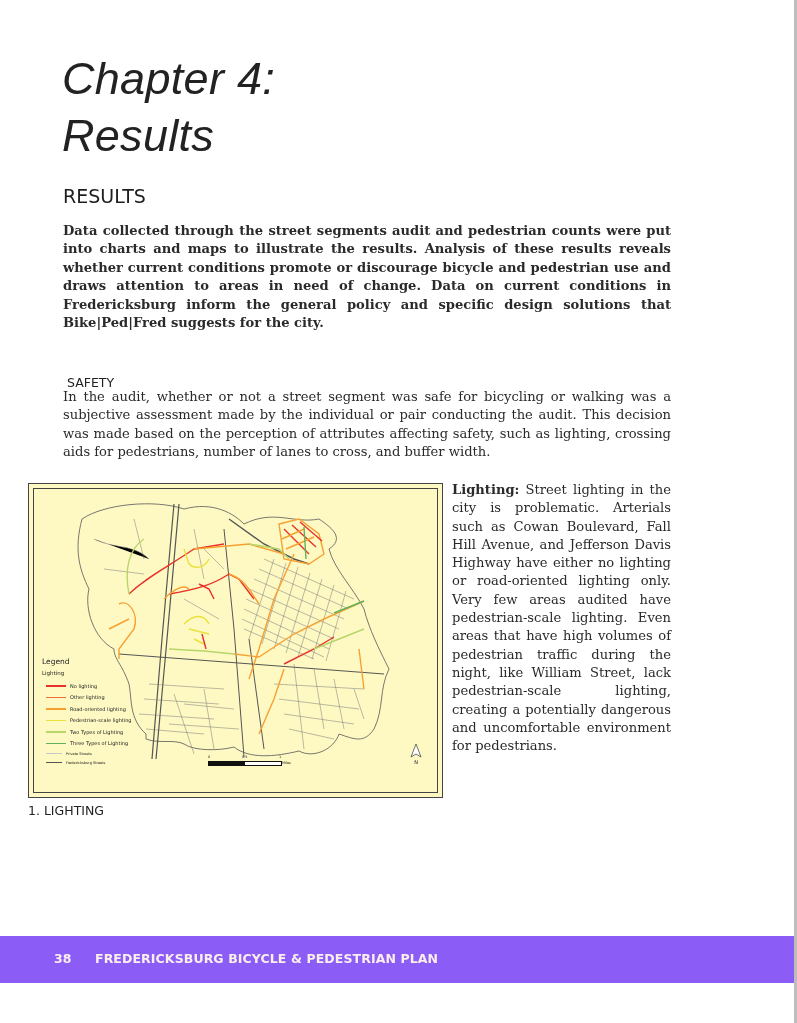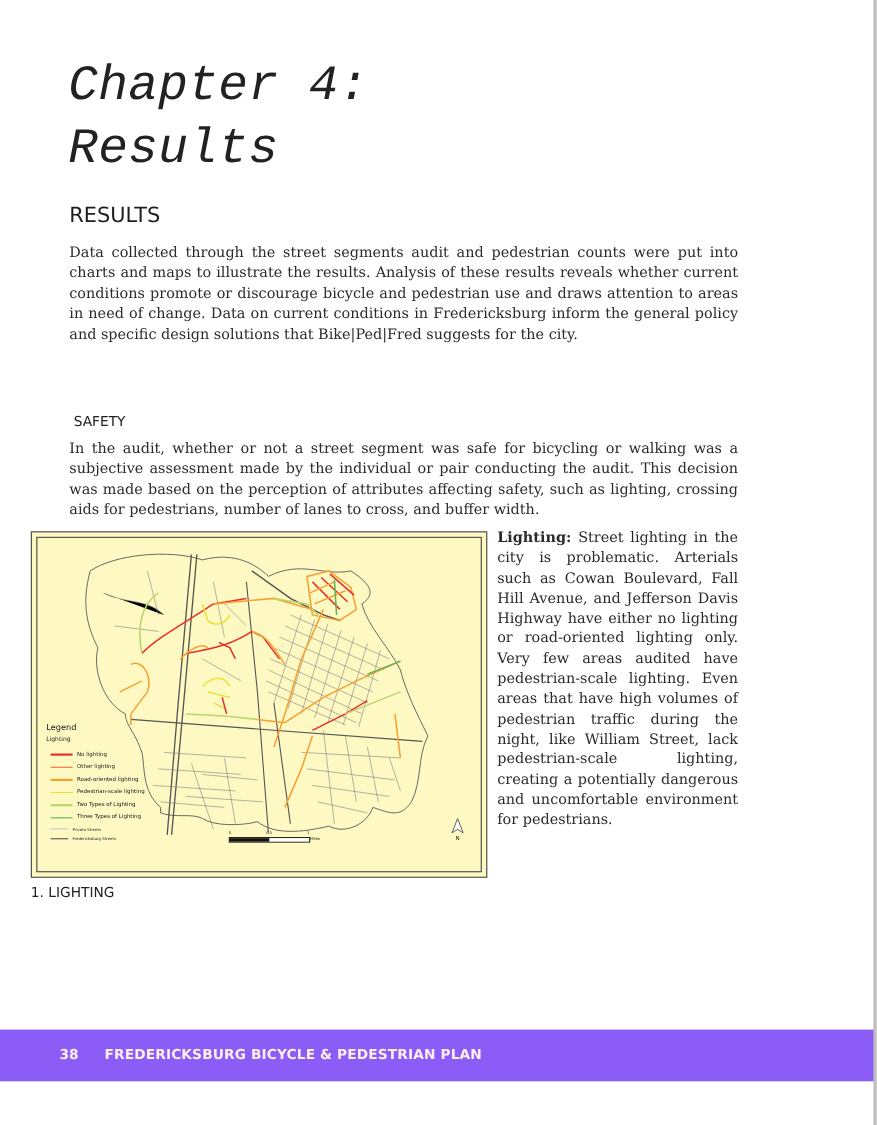--- a/index.html
+++ b/index.html
@@ -2,42 +2,42 @@
 <html><head>
 <meta charset="utf-8">
 <style>
   html, body { margin: 0; padding: 0; background: #ffffff; }
   body { width: 797px; height: 1023px; position: relative; overflow: hidden; }
   .page { position: absolute; left: 0; top: 0; width: 795px; height: 1023px; background: #fff; }
   .edge { position: absolute; left: 794px; top: 0; width: 3px; height: 1023px; background: #bdbdbd; }
 
   .chapter-title {
     position: absolute; left: 62px; top: 50px; margin: 0;
-    font-family: Liberation Mono, monospace; font-style: italic; font-weight: normal;
+    font-family: Liberation Sans, sans-serif; font-style: italic; font-weight: normal;
     font-size: 45px; line-height: 57px; color: #222; letter-spacing: 0.3px;
   }
   .h-results {
     position: absolute; left: 63px; top: 185px; margin: 0;
     font-family: "DejaVu Sans", sans-serif; font-weight: normal; font-size: 19px; color: #1e1e1e;
   }
   .body-text {
     position: absolute; margin: 0;
     font-family: "DejaVu Serif", serif; font-size: 13.1px; line-height: 18.4px;
     color: #2a2a2a; text-align: justify;
   }
-  .p-intro { left: 63px; top: 222px; width: 608px; }
+  .p-intro { left: 63px; top: 222px; width: 608px; font-weight: bold; }
   .h-audit {
     position: absolute; left: 63px; top: 333px; margin: 0;
     font-family: "DejaVu Sans", sans-serif; font-weight: normal; font-size: 20px; color: #1e1e1e;
   }
   .h-safety {
     position: absolute; left: 63px; top: 371px; margin: 4px;
     font-family: "DejaVu Sans", sans-serif; font-weight: normal; font-size: 12.5px; color: #222;
   }
-  .p-safety { left: 63px; top: 400px; width: 608px; }
+  .p-safety { left: 63px; top: 388px; width: 608px; }
   .p-lighting { left: 452px; top: 481px; width: 219px; line-height: 18.3px; }
   .p-lighting b { font-weight: bold; }
 
   .map-outer {
     position: absolute; left: 28px; top: 483px; width: 413px; height: 313px;
     border: 1.5px solid #444; background: #fef9c3;
   }
   .map-inner {
     position: absolute; left: 4px; top: 4px; right: 4px; bottom: 4px;
     border: 1.5px solid #444;

